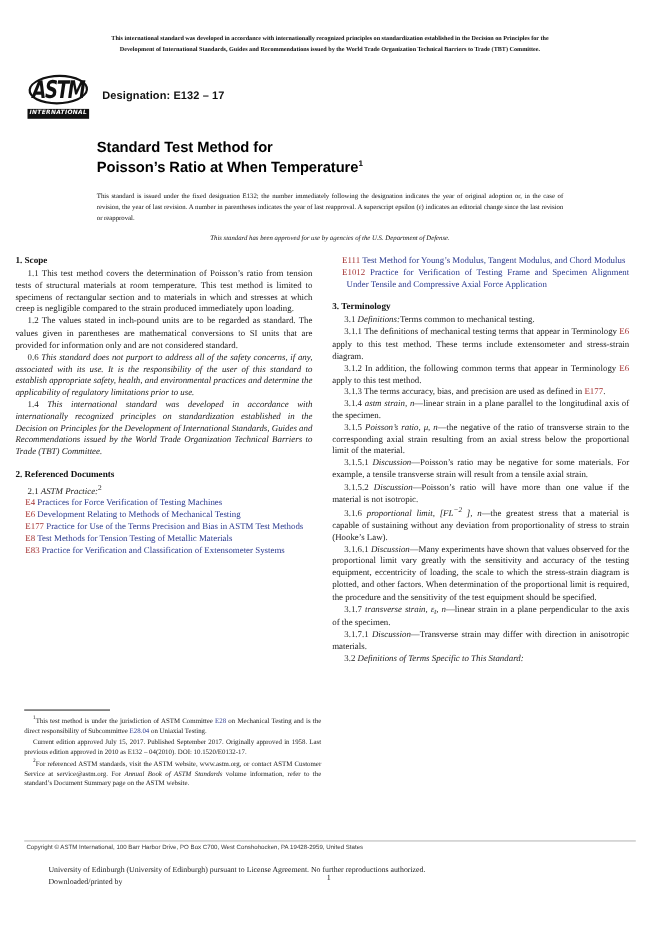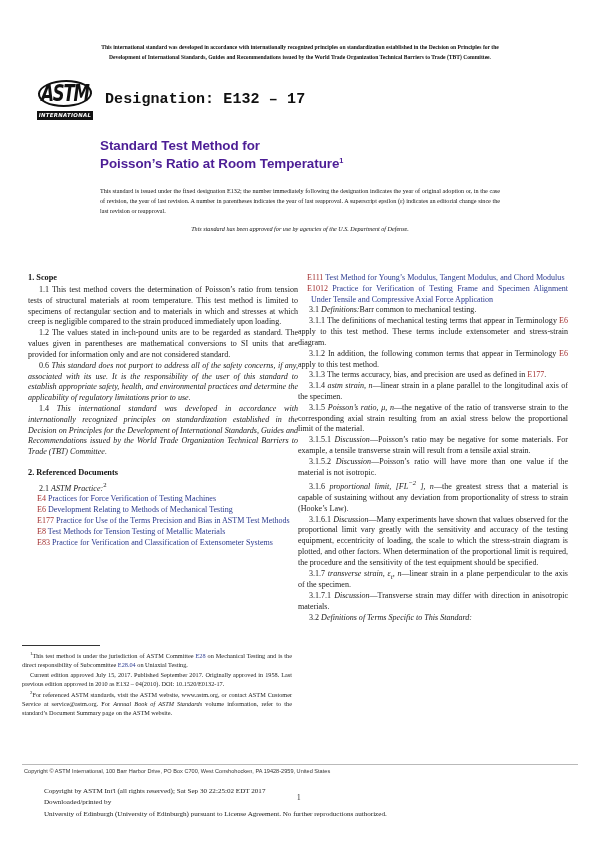--- a/index.html
+++ b/index.html
@@ -12,21 +12,21 @@
     height: 850px;
     position: relative;
     font-family: "Liberation Serif", serif;
     color: #1a1a1a;
     overflow: hidden;
   }
 
   .page {
     position: absolute;
     inset: 0;
-    padding: 12px;
+    padding: 0;
   }
 
   
   .preamble {
     margin: 31px 34px 0 34px;
     font-size: 5.6px;
     line-height: 1.75;
     text-align: center;
     font-weight: bold;
     color: #111;
@@ -76,37 +76,37 @@
     color: #fff;
     font-family: "DejaVu Sans", sans-serif;
     font-style: italic;
     font-weight: bold;
     font-size: 5.4px;
     letter-spacing: 0.3px;
     text-align: center;
     padding: 1.1px 0 1.4px 0;
   }
   .designation {
-    font-family: Liberation Mono, monospace;
-    font-weight: bold;
-    font-size: 15px;
+    font-family: Liberation Sans, sans-serif;
+    font-weight: bold;
+    font-size: 10px;
     color: #111;
     margin-left: 11px;
     letter-spacing: 0.1px;
     text-align: right;
   }
 
   
   .title-block { margin: 17px 0 0 88px; }
   .doc-title {
     font-family: "Liberation Sans", sans-serif;
     font-weight: bold;
     font-size: 13.4px;
     line-height: 1.36;
-    color: #4c1d95;
+    color: #000000;
     letter-spacing: -0.05px;
   }
   .doc-title sup { font-size: 7.4px; vertical-align: super; }
 
   .issue-note {
     margin: 14px 88px 0 88px;
     font-size: 6.15px;
     line-height: 1.62;
     text-align: justify;
     color: #111;
@@ -117,24 +117,24 @@
     font-style: italic;
     line-height: 1.6;
     text-align: center;
     color: #111;
   }
 
   
   .columns {
     position: absolute;
     top: 232px;
-    left: 28px;
+    left: 14px;
     width: 558px;
     display: flex;
-    margin-top: 41px;
+    gap: 18px;
   }
   .col { width: 270px; }
 
   h2.sec {
     font-family: "Liberation Serif", serif;
     font-weight: bold;
     font-size: 8.3px;
     margin: 0 0 3px 0;
     color: #111;
   }
@@ -241,21 +241,21 @@
       <div class="oval"></div>
       <div class="letters">ASTM</div>
       <div class="bar">INTERNATIONAL</div>
     </div>
     <div class="designation">Designation: E132 – 17</div>
   </div>
 
   <div class="title-block">
     <div class="doc-title">
       <div>Standard Test Method for</div>
-      <div><span>Poisson’s Ratio at Room Temperature</span><sup>1</sup></div>
+      <div><span>Poisson’s Ratio at When Temperature</span><sup>1</sup></div>
     </div>
   </div>
 
   <div class="issue-note">This standard is issued under the fixed designation E132; the number immediately following the designation indicates the year of original adoption or, in the case of revision, the year of last revision. A number in parentheses indicates the year of last reapproval. A superscript epsilon (ε) indicates an editorial change since the last revision or reapproval.</div>
   <div class="approval-note">This standard has been approved for use by agencies of the U.S. Department of Defense.</div>
 
   <div class="columns">
 
     <div class="col">
 
@@ -315,24 +315,25 @@
         <p class="refitem">
           <span class="ref-red">E111</span>
           <span class="ref-blue">Test Method for Young’s Modulus, Tangent Modulus, and Chord Modulus</span>
         </p>
         <p class="refitem">
           <span class="ref-red">E1012</span>
           <span class="ref-blue">Practice for Verification of Testing Frame and Specimen Alignment Under Tensile and Compressive Axial Force Application</span>
         </p>
       </div>
 
+      <h2 class="sec spaced">3. Terminology</h2>
 
       <p class="para">
         <span>3.1</span>
-        <span class="it">Definitions:</span><span>Barr common to mechanical testing.</span>
+        <span class="it">Definitions:</span><span>Terms common to mechanical testing.</span>
       </p>
 
       <p class="para">
         <span>3.1.1</span>
         The definitions of mechanical testing terms that appear in Terminology <span class="ref-red">E6</span> apply to this test method. These terms include extensometer and stress-strain diagram.
       </p>
 
       <p class="para">
         <span>3.1.2</span>
         In addition, the following common terms that appear in Terminology <span class="ref-red">E6</span> apply to this test method.
@@ -397,19 +398,18 @@
     </p>
     <p class="fn">Current edition approved July 15, 2017. Published September 2017. Originally approved in 1958. Last previous edition approved in 2010 as E132 – 04(2010). DOI: 10.1520/E0132-17.</p>
     <p class="fn">
       <sup>2</sup><span>For referenced ASTM standards, visit the ASTM website, www.astm.org, or contact ASTM Customer Service at service@astm.org. For </span><span class="it">Annual Book of ASTM Standards</span><span> volume information, refer to the standard’s Document Summary page on the ASTM website.</span>
     </p>
   </div>
 
   <div class="footer-rule"></div>
   <div class="copyright">Copyright © ASTM International, 100 Barr Harbor Drive, PO Box C700, West Conshohocken, PA 19428-2959, United States</div>
   <div class="license">
-    <div>Copyright by ASTM Int'l (all rights reserved); Sat Sep 30 22:25:02 EDT 2017</div>
+    <div>University of Edinburgh (University of Edinburgh) pursuant to License Agreement. No further reproductions authorized.</div>
     <div>Downloaded/printed by</div>
-    <div>University of Edinburgh (University of Edinburgh) pursuant to License Agreement. No further reproductions authorized.</div>
   </div>
   <div class="pagenum">1</div>
 
 </div>
 
 </body></html>

